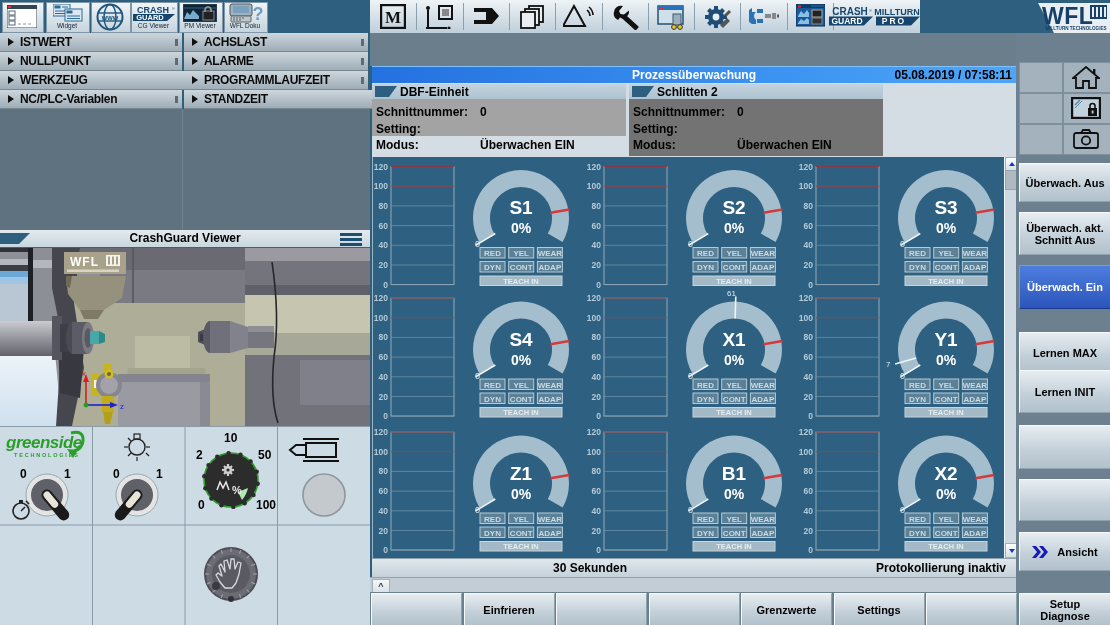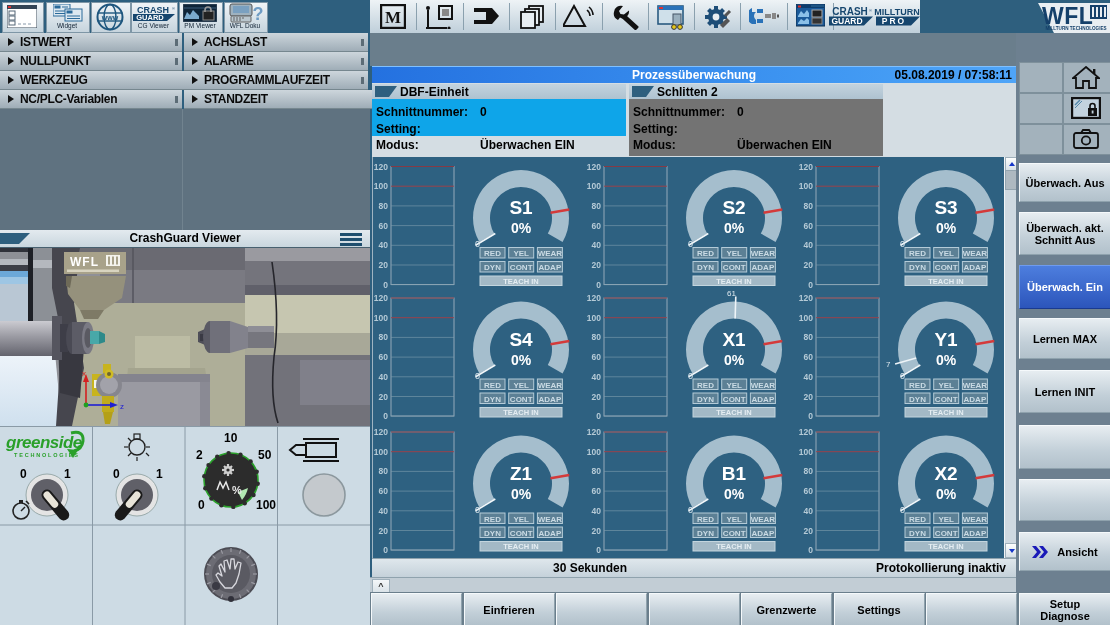--- a/index.html
+++ b/index.html
@@ -465,21 +465,21 @@
 
   <div class="abs" style="left:370px;top:33px;width:740px;height:33px;background:#6a7e8c;"></div>
 
   <div class="abs" style="left:372px;top:66px;width:644px;height:16px;background:linear-gradient(90deg,#2471e0,#3f97f2 70%,#4fa5f8);border-top:1px solid #7fc0ff;">
     <div class="abs" style="left:0;width:644px;top:1px;text-align:center;color:#fff;font-weight:bold;font-size:12px;">Prozessüberwachung</div>
     <div class="abs" style="right:4px;top:1px;color:#000;font-weight:bold;font-size:12px;padding-left:31px;">05.08.2019 / 07:58:11</div>
   </div>
 
   <div class="abs" style="left:372px;top:83px;width:644px;height:74px;background:#d4dde3;"></div>
   <div id="panel1">
-      <div class="abs" style="left:372px;top:84px;width:254px;height:52px;background:#0ea5e9;">
+      <div class="abs" style="left:372px;top:84px;width:254px;height:52px;background:#a3a3a3;">
         <div class="abs" style="left:0;top:0;width:254px;height:15px;background:linear-gradient(#c3d3de,#aec2d0);">
           <svg class="abs" style="left:3px;top:2px" width="22" height="11">
             <polygon points="0,0 22,0 14,11 0,11" fill="#2e5f7e"></polygon>
           </svg>
           <span style="position:absolute;left:28px;top:1px;font-size:12px;font-weight:bold;">DBF-Einheit</span>
         </div>
         <div class="abs" style="left:4px;top:21px;font-size:12px;font-weight:bold;">Schnittnummer:</div>
         <div class="abs" style="left:108px;top:21px;font-size:12px;font-weight:bold;">0</div>
         <div class="abs" style="left:4px;top:38px;font-size:12px;font-weight:bold;">Setting:</div>
         <div class="abs" style="left:4px;top:54px;font-size:12px;font-weight:bold;">Modus:</div>
@@ -875,21 +875,21 @@
         <rect x="20.7" y="13.5" width="1.8" height="3" fill="#c3d3de"></rect>
       </svg>
       <svg class="abs" style="left:1073px;top:129px" width="26" height="20" viewBox="0 0 26 20">
         <rect x="1" y="4" width="24" height="15" rx="2" fill="none" stroke="#111" stroke-width="1.8"></rect>
         <path d="M8 4 l2 -3 h6 l2 3" fill="none" stroke="#111" stroke-width="1.8"></path>
         <circle cx="13" cy="11.5" r="4.2" fill="none" stroke="#111" stroke-width="1.8"></circle>
       </svg>
       <div class="sbtn" style="top:163px;height:37px;">Überwach. Aus</div>
       <div class="sbtn" style="top:212px;height:41px;">Überwach. akt.<br>Schnitt Aus</div>
       <div class="sbtn" style="top:265px;height:42px;background:linear-gradient(#4d7ede,#2c55bb);color:#fff;border-color:#6f9bee;border-bottom-color:#1a3a90;border-right-color:#1a3a90;">Überwach. Ein</div>
-      <div class="sbtn" style="top:318px;height:39px;">Lernen MAX</div>
+      <div class="sbtn" style="top:332px;height:39px;">Lernen MAX</div>
       <div class="sbtn" style="top:370px;height:41px;">Lernen INIT</div>
       <div class="sbtn" style="top:425px;height:42px;"></div>
       <div class="sbtn" style="top:479px;height:40px;"></div>
       <div class="sbtn" style="top:532px;height:37px;"><svg width="16" height="12" style="margin-right:9px" viewBox="0 0 16 12">
           <polygon points="0,0 4,0 9,6 4,12 0,12 5,6" fill="#1a1ab8"></polygon>
           <polygon points="7,0 11,0 16,6 11,12 7,12 12,6" fill="#1a1ab8"></polygon>
         </svg>Ansicht</div>
       <div class="sbtn" style="top:593px;height:31px;line-height:12px;">Setup<br>Diagnose</div>
     </div>
 

